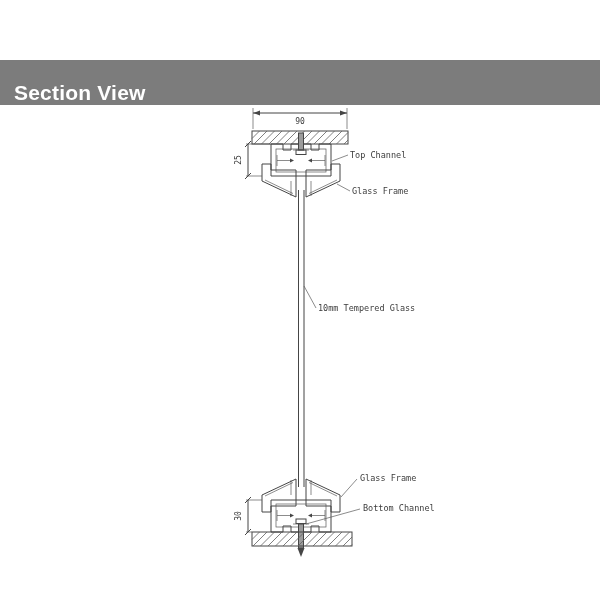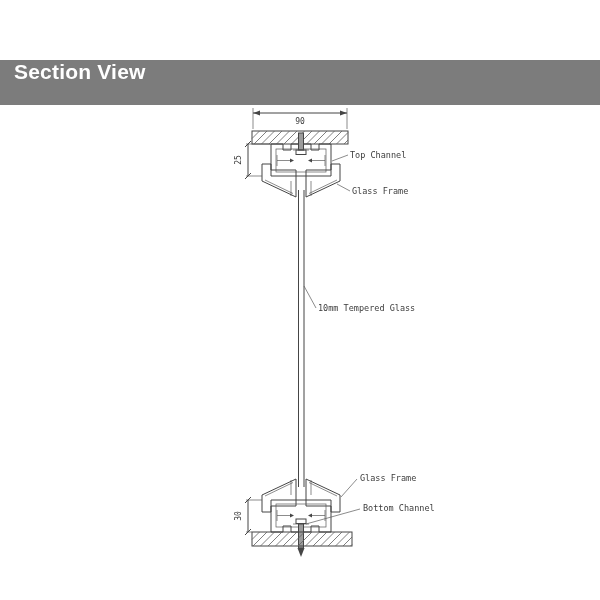--- a/index.html
+++ b/index.html
@@ -2,21 +2,21 @@
 <html><head>
 <meta charset="utf-8">
 <style>
   html,body{margin:0;padding:0;}
   body{
     width:600px;height:600px;position:relative;background:#ffffff;overflow:hidden;
     font-family:"Liberation Sans", sans-serif;
   }
   .header-bar{
     position:absolute;left:0;top:60px;width:600px;height:45px;
-    background:#7c7c7c;display:flex;align-items:flex-start;box-sizing:border-box;
+    background:#7c7c7c;display:flex;align-items:flex-end;box-sizing:border-box;
     padding-left:14px;
   }
   .header-title{
     color:#ffffff;font-size:21px;font-weight:bold;letter-spacing:0.2px;
   }
   svg.drawing{position:absolute;left:0;top:0;}
   .ln{stroke:#454545;stroke-width:1;fill:none;}
   .thin{stroke:#5a5a5a;stroke-width:0.7;fill:none;}
   .hatch{stroke:#5f5f5f;stroke-width:0.8;fill:none;}
   .solid{fill:#454545;stroke:none;}

